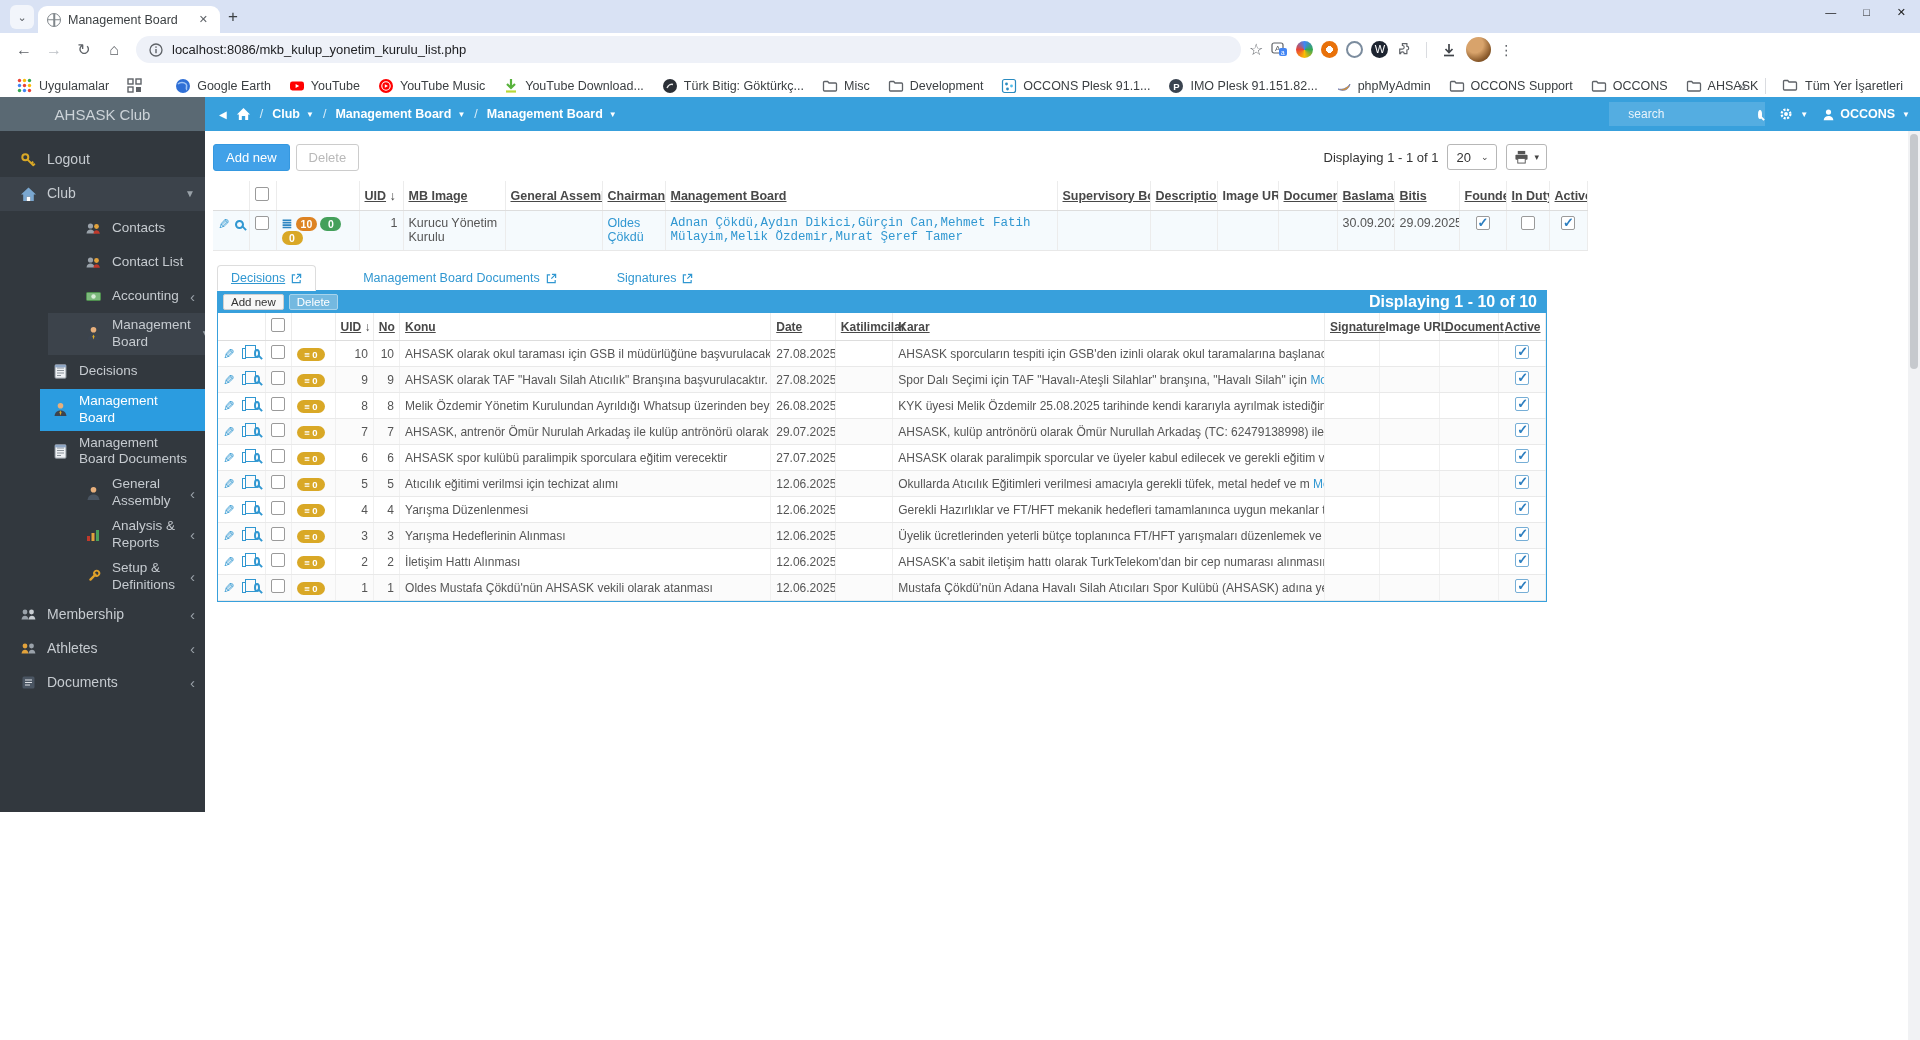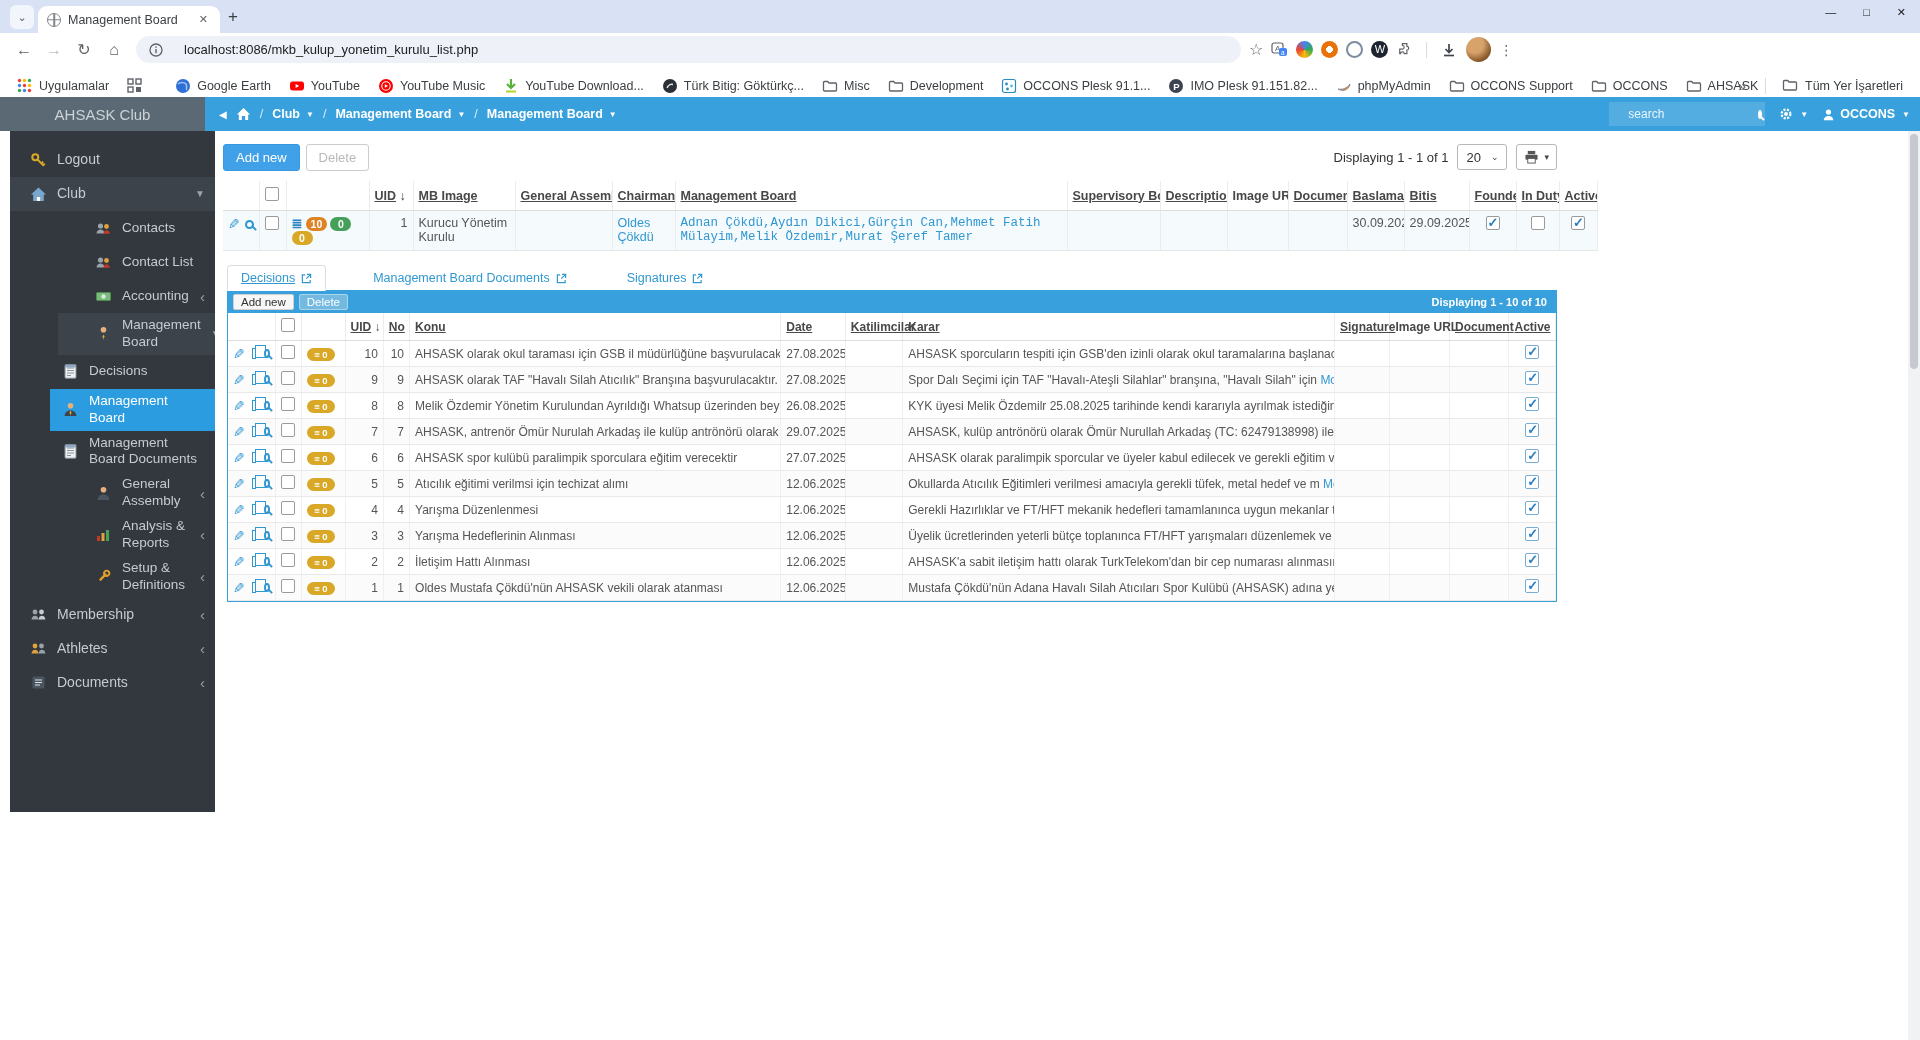--- a/index.html
+++ b/index.html
@@ -15,21 +15,21 @@
   .tab .globe::after{content:'';position:absolute;left:50%;top:0;bottom:0;width:1.5px;background:#80868b;transform:translateX(-50%);}
   .tab .globe::before{content:'';position:absolute;top:50%;left:0;right:0;height:1.5px;background:#80868b;transform:translateY(-50%);}
   .tab-title { flex:1; white-space:nowrap; overflow:hidden; }
   .tab-close { color:#5f6368; font-size:11px; padding:2px 3px; }
   .newtab-btn { color:#3c4043; font-size:17px; margin:0 0 6px 8px; }
   .win-controls { position:absolute; right:14px; top:6px; display:flex; gap:27px; color:#1b1b1b; font-size:11px; }
 
   .urlbar { height:33px; background:#fff; display:flex; align-items:center; padding:0 10px; gap:2px; }
   .nav-ic { width:28px; height:28px; display:flex; align-items:center; justify-content:center; font-size:16px; color:#5f6368; border-radius:50%; }
   .nav-ic.dim { color:#bdc1c6; }
-  .url-pill { flex:1; height:27px; background:#eef1f8; border-radius:14px; display:flex; align-items:center; padding:0 13px; gap:21px; margin:0 6px; max-width:1105px;}
+  .url-pill { flex:1; height:27px; background:#eef1f8; border-radius:14px; display:flex; align-items:center; padding:0 13px; gap:9px; margin:0 6px; max-width:1105px;}
   .url-text { font-size:13px; color:#202124; }
   .bar-icons { display:flex; align-items:center; gap:8px; }
   .ci { width:17px; height:17px; border-radius:50%; flex:0 0 auto;}
   .avatar { width:25px; height:25px; border-radius:50%; background:radial-gradient(circle at 35% 30%, #d8a36b 0 35%, #8a5a2b 70%, #5d3a18 100%); }
 
   .bookmarksbar { height:31px; background:#fff; display:flex; align-items:flex-end; padding:0 10px; font-size:12.5px; color:#3c4043; }
   .bm-list { display:flex; align-items:center; gap:4px; flex:1; min-width:0;}
   .bm-item { display:flex; align-items:center; gap:6px; padding:3px 7px; border-radius:6px; white-space:nowrap; }
   .bm-sep { width:1px; height:16px; background:#dadce0; margin:0 5px; }
   .bm-right { display:flex; align-items:center; gap:4px; }
@@ -44,21 +44,21 @@
   .crumb-sep { color:rgba(255,255,255,.8); font-weight:normal;}
   .topbar-right { margin-left:auto; display:flex; align-items:center; gap:14px; }
   .tb-search { display:flex; align-items:center; background:rgba(255,255,255,.14); height:24px; padding:0 19px; width:156px;}
   .tb-search input { background:transparent; border:none; outline:none; color:#fff; font-size:12px; width:130px; font-family:"Liberation Sans",sans-serif;}
   .tb-search input::placeholder { color:#eaf4fb; }
   .mag { width:9px; height:9px; border:2px solid currentColor; border-radius:50%; position:relative; display:inline-block;}
   .mag::after { content:''; position:absolute; width:6px; height:2px; background:currentColor; transform:rotate(45deg); right:-5px; bottom:-2px; }
   .tb-item { display:flex; align-items:center; gap:5px; font-weight:bold;}
 
   
-  .app-body { display:flex; height:681px; position:relative;padding-left:10px; }
+  .app-body { display:flex; height:681px; position:relative; }
   .sidebar { width:205px; background:#32383e; color:#c6cbd0; padding-top:12px; flex:0 0 auto; }
   .sb-item { display:flex; align-items:center; gap:10px; min-height:34px; padding:4px 10px 4px 20px; font-size:14px; cursor:default;}
   .sb-item .lbl { flex:1; line-height:1.25; }
   .sb-item .chev { color:#99a1a8; font-size:15px; line-height:1;}
   .sb-item .chev.down { font-size:10px; }
   .sb-d1 { padding-left:37px; font-size:13.5px;margin-left:48px; }
   .sb-d2 { padding-left:52px; font-size:13.5px; }
   .sb-open { background:#3c434b; }
   .sb-active { background:#2b9ce0; color:#fff; margin-left:40px; padding-left:12px; min-height:37px;}
   .sb-ic { width:17px; height:17px; flex:0 0 auto; display:inline-flex; }
@@ -103,21 +103,21 @@
   
   .tabs-row { display:flex; align-items:flex-end; gap:34px; margin:10px 0 0 4px; font-size:12.5px; height:29px;}
   .dtab { display:flex; gap:6px; align-items:center; color:#3097d1; padding:5px 13px; }
   .dtab.active { border:1px solid #ddd; border-bottom:1px solid #fff; border-radius:4px 4px 0 0; position:relative; top:1px; background:#fff;}
   .dtab .tl { text-decoration:underline; }
   .detail-box { width:1330px; border:1px solid #38a0dc; margin-left:4px; }
   .detail-toolbar { background:#38a0dc; height:22px; display:flex; align-items:center; padding:0 5px; gap:5px; }
   .btn-xs { font-size:11.5px; border-radius:2px; padding:1px 7px; }
   .btn-xs.add { background:#f7f7f7; border:1px solid #cfcfcf; color:#333; }
   .btn-xs.del { background:#74b9e0; border:1px solid #a8d4ec; color:#fff; }
-  .dt-displaying { margin-left:auto; color:#fff; font-size:11px; padding-right:4px; font-weight:bold;}
+  .dt-displaying { margin-left:auto; color:#fff; font-size:16px; padding-right:4px; font-weight:bold;}
   .dec-table { width:100%; font-size:12px; color:#555; }
   .dec-table th { font-weight:bold; color:#484848; text-align:left; padding:5px 5px; border-bottom:1px solid #ddd; border-right:1px solid #ececec; white-space:nowrap;}
   .dec-table th .hl { text-decoration:underline; }
   .dec-table td { padding:4px 5px; border-bottom:1px solid #e9e9e9; border-right:1px solid #f0f0f0; white-space:nowrap; overflow:hidden; }
   .dec-table tr:nth-child(even) td { background:#fbfbfb; }
 
   .elink { display:inline-block; }
 </style>
 </head>
 <body>

